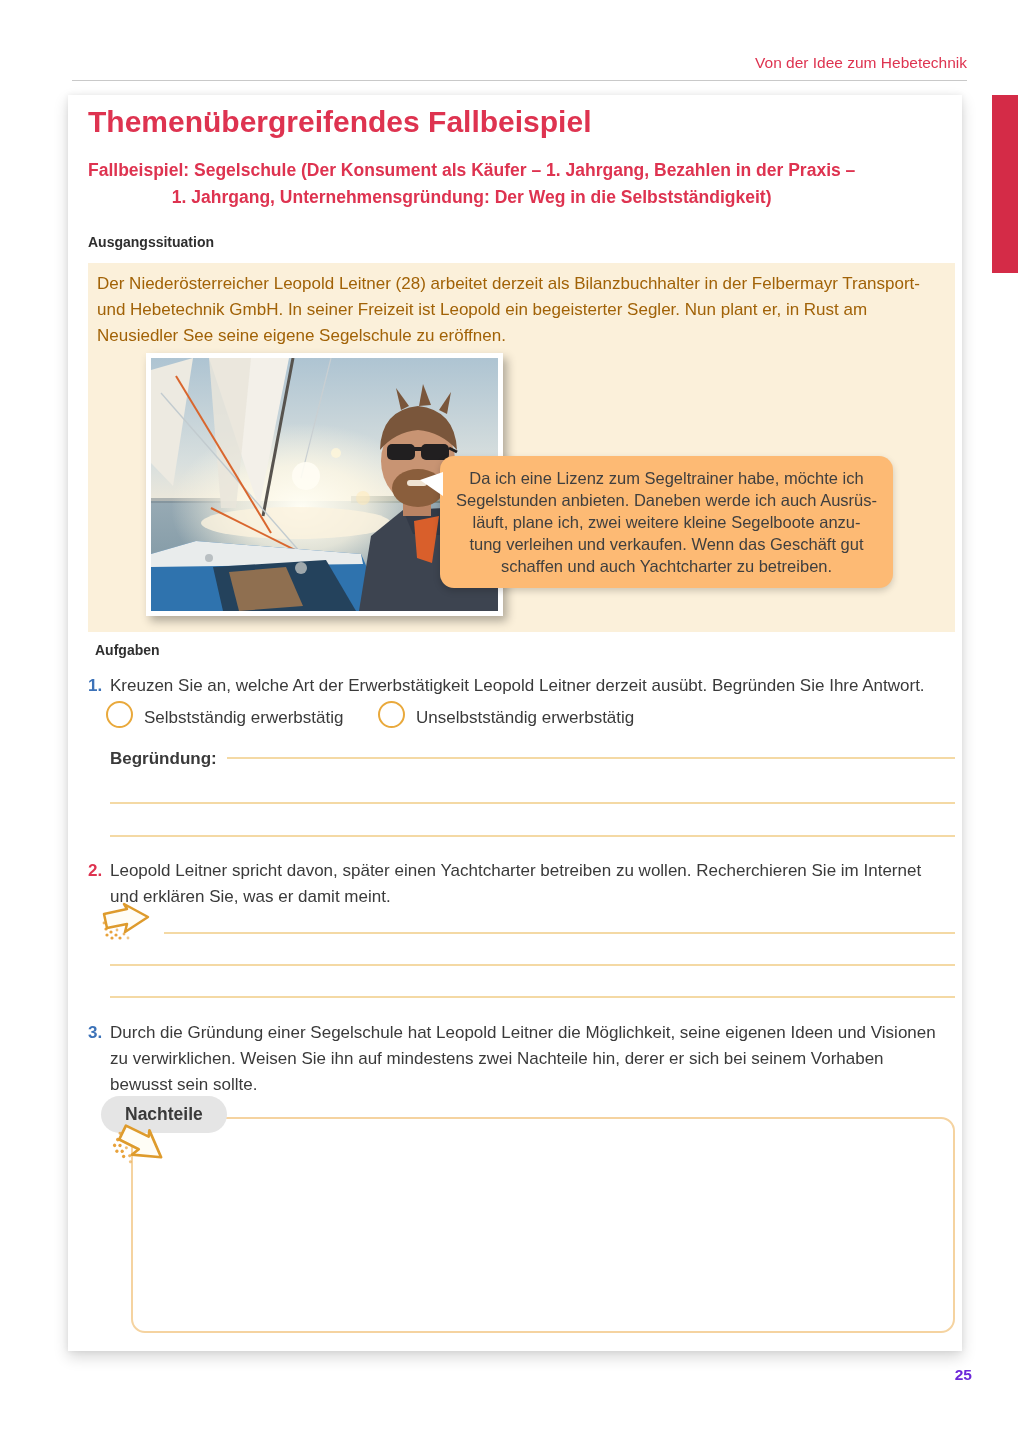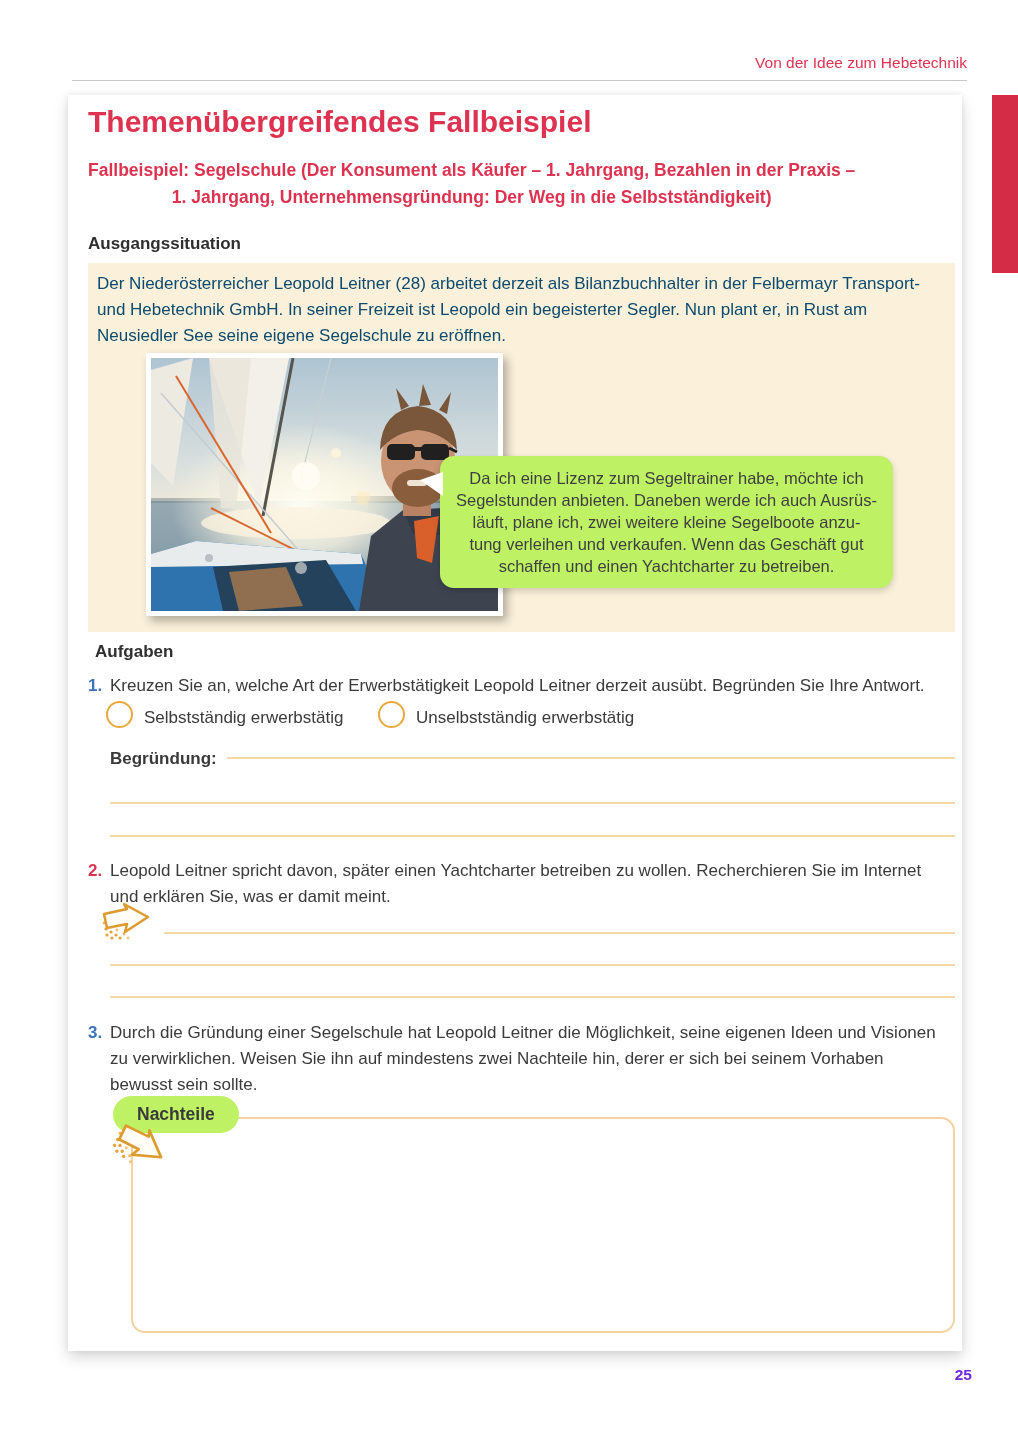--- a/index.html
+++ b/index.html
@@ -12,31 +12,31 @@
   .header { position:absolute; top:54px; right:51px; font-size:15.5px; color:#de3350; }
   .header-rule { position:absolute; left:72px; top:80px; width:895px; height:1px; background:#c9c9c9; }
   .red-tab { position:absolute; right:0; top:95px; width:26px; height:178px; background:#d42b47; }
   
   .card {
     position:absolute; left:68px; top:95px; width:894px; height:1256px; background:#ffffff;
     box-shadow:0 6px 14px rgba(0,0,0,.16), 0 0 6px rgba(0,0,0,.07);
   }
   .title { position:absolute; left:20px; top:10px; font-size:30px; font-weight:bold; color:#de3350; }
   .subtitle { position:absolute; left:20px; top:62px; font-size:17.5px; font-weight:bold; color:#de3350; line-height:27px;text-align:center; }
-  .sec-heading { position:absolute; font-size:17px; font-weight:bold; color:#2f2f2f; }
+  .sec-heading { position:absolute; font-size:14px; font-weight:bold; color:#2f2f2f; }
   .sec-ausg { left:20px; top:139px; }
   .sec-aufg { left:20px; top:547px;margin-left:7px; }
   .case-box { position:absolute; left:20px; top:168px; width:867px; height:369px; background:#fbf0da; }
-  .case-text { position:absolute; left:9px; top:8px; width:850px; font-size:17px; line-height:26px; color:#0c4a6e; }
+  .case-text { position:absolute; left:9px; top:8px; width:850px; font-size:17px; line-height:26px; color:#a16207; }
   .photo {
     position:absolute; left:58px; top:90px; width:357px; height:263px; background:#ffffff; padding:5px;
     box-shadow:4px 5px 9px rgba(0,0,0,.30); z-index:1;
   }
   .bubble {
-    position:absolute; left:352px; top:193px; width:453px; background:#bef264; border-radius:14px;
+    position:absolute; left:352px; top:193px; width:453px; background:#fdba74; border-radius:14px;
     padding:11px 8px; text-align:center; font-size:16.5px; line-height:22px; color:#3f3f3f;
     box-shadow:0 3px 7px rgba(0,0,0,.18); z-index:3;
   }
   .bubble::before {
     content:""; position:absolute; left:-20px; top:16px; width:0; height:0; border-style:solid;
     border-width:8px 23px 16px 0; border-color:transparent #ffffff transparent transparent;
   }
   .task { position:absolute; display:flex; font-size:17px; line-height:26px; color:#3a3a3a; }
   .task .num { flex:0 0 22px; font-weight:bold; }
   .num-blue { color:#3c72b8; }
@@ -61,21 +61,21 @@
   .t2l2 { left:42px; top:869px; width:845px; }
   .t2l3 { left:42px; top:901px; width:845px; }
   .arrow { position:absolute; }
   .arrow2 { left:32px; top:806px; }
   .arrow3 { left:42px; top:1029px; transform:rotate(38deg); z-index:5; }
   .answer-box {
     position:absolute; left:63px; top:1022px; width:824px; height:216px;
     border:2px solid #f5d3a0; border-radius:14px; background:#ffffff; z-index:2;
   }
   .badge {
-    position:absolute; left:45px; top:1001px; padding:8px 24px; background:#bef264; border-radius:19px;
+    position:absolute; left:33px; top:1001px; padding:8px 24px; background:#e5e5e5; border-radius:19px;
     font-size:17.5px; font-weight:bold; color:#3a3a3a; z-index:4;
   }
   .pagenum { position:absolute; top:1366px; right:46px; font-size:15.5px; font-weight:bold; color:#6d28d9; }
 </style>
 </head>
 <body>
 
 <div class="page">
 
   <div class="header">
@@ -155,21 +155,21 @@
           <circle cx="185" cy="95" r="5" fill="#FFF6D9" opacity="0.8"></circle>
           <circle cx="212" cy="140" r="7" fill="#FFE9B8" opacity="0.5"></circle>
         </svg>
       </div>
 
       <div class="bubble">
         <div>Da ich eine Lizenz zum Segeltrainer habe, möchte ich</div>
         <div>Segelstunden anbieten. Daneben werde ich auch Ausrüs-</div>
         <div>läuft, plane ich, zwei weitere kleine Segelboote anzu-</div>
         <div>tung verleihen und verkaufen. Wenn das Geschäft gut</div>
-        <div>schaffen und einen Yachtcharter zu betreiben.</div>
+        <div>schaffen und auch Yachtcharter zu betreiben.</div>
       </div>
     </div>
 
     <h2 class="sec-heading sec-aufg">Aufgaben</h2>
 
     <div class="task task1">
       <span class="num num-blue">1.</span>
       <span>Kreuzen Sie an, welche Art der Erwerbstätigkeit Leopold Leitner derzeit ausübt. Begründen Sie Ihre Antwort.</span>
     </div>
 

